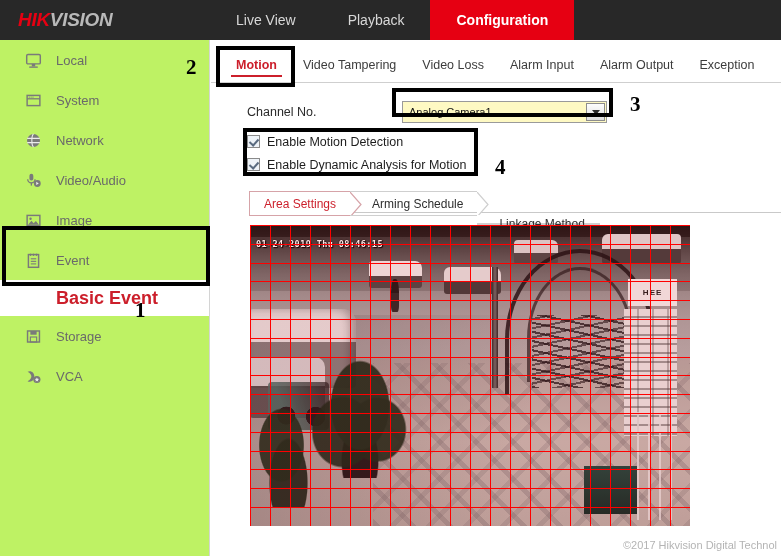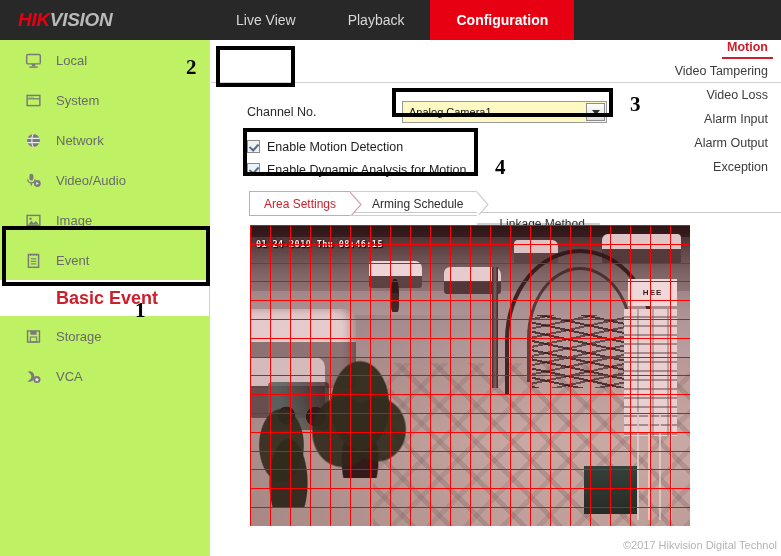--- a/index.html
+++ b/index.html
@@ -53,21 +53,21 @@
 
   
   .main {
     position: absolute; left: 211px; top: 40px;
     width: 570px; height: 516px; background: #ffffff;
   }
 
   
   .tabrow {
     position: relative; height: 43px; display: flex; align-items: flex-end;
-    border-bottom: 1px solid #cfcfcf; padding-left: 12px; flex-direction: column;
+    border-bottom: 1px solid #cfcfcf; padding-left: 12px;
   }
   .tab {
     position: relative; font-size: 12.5px; color: #3c3c3c;
     padding: 0 13px 10px 13px; cursor: pointer; white-space: nowrap;
   }
   .tab.active { color: #cc1f2b; font-weight: bold; }
   .tab.active::after {
     content: ""; position: absolute; left: 8px; right: 8px; bottom: 5px;
     height: 2px; background: #cc1f2b;
   }
@@ -90,21 +90,21 @@
     display: flex; align-items: center; justify-content: center;
   }
   .caret {
     width: 0; height: 0; border-left: 4px solid transparent;
     border-right: 4px solid transparent; border-top: 5px solid #2a2a2a;
   }
 
   
   .checks { padding-left: 36px; margin-top: 6px; }
   .chk-line {
-    display: flex; align-items: center; height: 23px; cursor: pointer;
+    display: flex; height: 23px; cursor: pointer;
   }
   .cbox {
     width: 13px; height: 13px; border: 1px solid #8a8a8a;
     background: #eef3f8; margin-right: 7px; position: relative; flex: 0 0 13px;
   }
   .cbox::after {
     content: ""; position: absolute; left: 3px; top: 1px;
     width: 4px; height: 7px; border: solid #5a6b80;
     border-width: 0 2px 2px 0; transform: rotate(42deg);
   }

